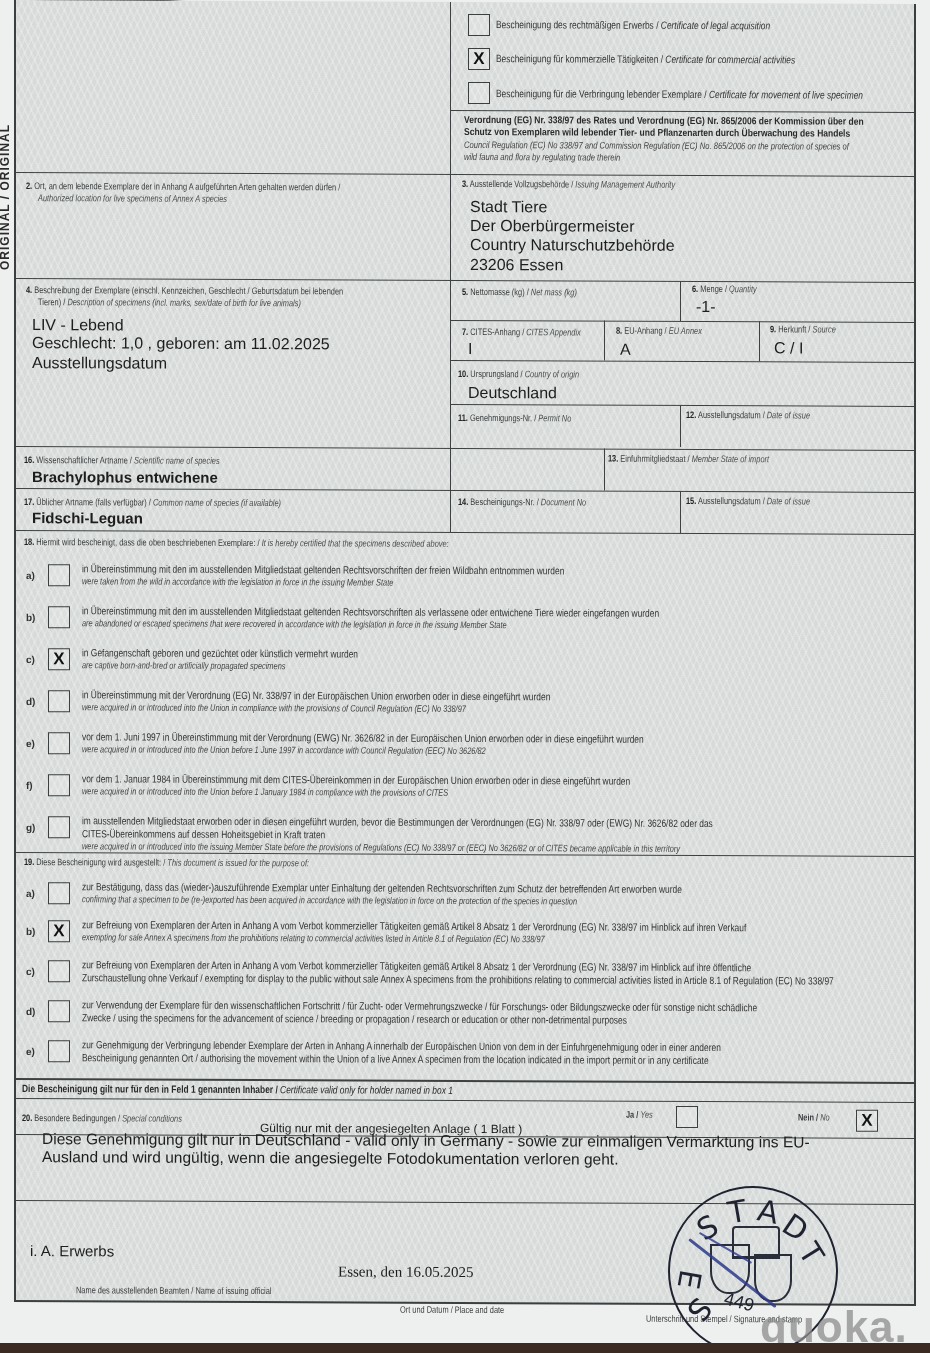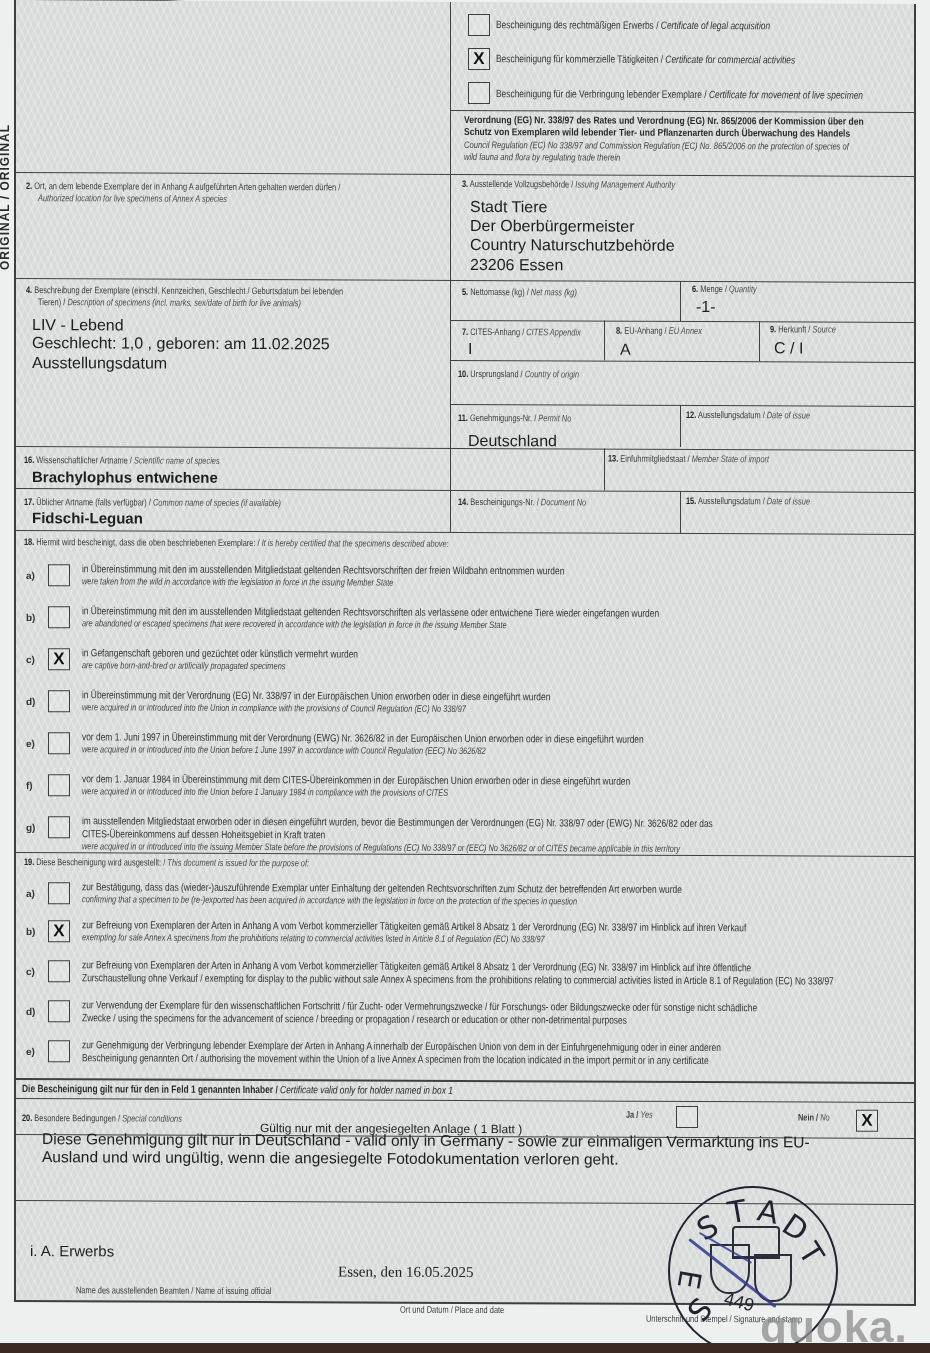--- a/index.html
+++ b/index.html
@@ -146,21 +146,21 @@
     <div class="lab" style="left:754px; top:320px;">
       <span class="num">9.</span> <span>Herkunft /</span> <i>Source</i>
     </div>
     <div class="val" style="left:758px; top:336px;">C / I</div>
 
     <div class="hline" style="left:434px; top:358px; width:464px;"></div>
 
     <div class="lab" style="left:442px; top:366px;">
       <span class="num">10.</span> <span>Ursprungsland /</span> <i>Country of origin</i>
     </div>
-    <div class="val" style="left:452px; top:382px;margin-top:48px;">Deutschland</div>
+    <div class="val" style="left:452px; top:382px;">Deutschland</div>
 
     <div class="hline" style="left:434px; top:402px; width:464px;"></div>
 
     <div class="vline" style="left:664px; top:402px; height:42px;"></div>
     <div class="lab" style="left:442px; top:410px;">
       <span class="num">11.</span> <span>Genehmigungs-Nr. /</span> <i>Permit No</i>
     </div>
     <div class="lab" style="left:670px; top:406px;">
       <span class="num">12.</span> <span>Ausstellungsdatum /</span> <i>Date of issue</i>
     </div>

